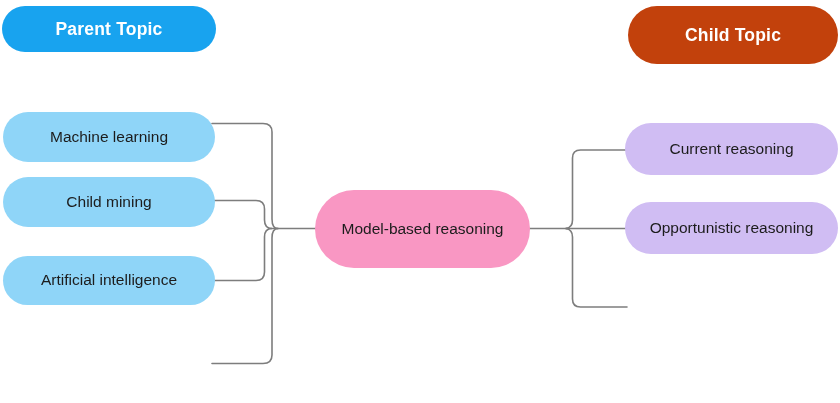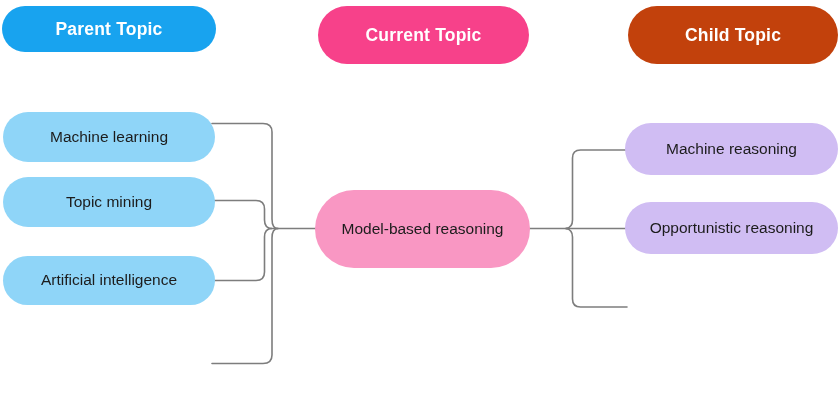--- a/index.html
+++ b/index.html
@@ -54,31 +54,30 @@
 
       <path d="M 529 228.5 H 568"></path>
       <path d="M 566 228.5 Q 572.5 227.5 572.5 220 V 158 Q 572.5 150 580.5 150 H 627"></path>
       <path d="M 566 228.5 H 627"></path>
       <path d="M 566 228.5 Q 572.5 229.5 572.5 237 V 299 Q 572.5 307 580.5 307 H 627"></path>
     </g>
   </svg>
 
   <div class="pill hdr hdr-parent" style="left:2px;top:6px;width:214px;height:46px;text-align:center;">Parent Topic</div>
 
-  <div class="pill hdr hdr-current" style="left:318px;top:6px;width:211px;height:58px;">Current Topic</div>
 
   <div class="pill hdr hdr-child" style="left:628px;top:6px;width:210px;height:58px;">Child Topic</div>
 
   <div class="pill node parent-node" style="left:3px;top:112px;width:212px;height:50px;">Machine learning</div>
 
-  <div class="pill node parent-node" style="left:3px;top:177px;width:212px;height:50px;">Topic mining</div>
+  <div class="pill node parent-node" style="left:3px;top:177px;width:212px;height:50px;">Child mining</div>
 
   <div class="pill node parent-node" style="left:3px;top:256px;width:212px;height:49px;">Artificial intelligence</div>
 
 
   <div class="pill node center-node" style="left:315px;top:190px;width:215px;height:78px;">Model-based reasoning</div>
 
-  <div class="pill node child-node" style="left:625px;top:123px;width:213px;height:52px;">Machine reasoning</div>
+  <div class="pill node child-node" style="left:625px;top:123px;width:213px;height:52px;">Current reasoning</div>
 
   <div class="pill node child-node" style="left:625px;top:202px;width:213px;height:52px;">Opportunistic reasoning</div>
 
 
 </div>
 
 </body></html>

